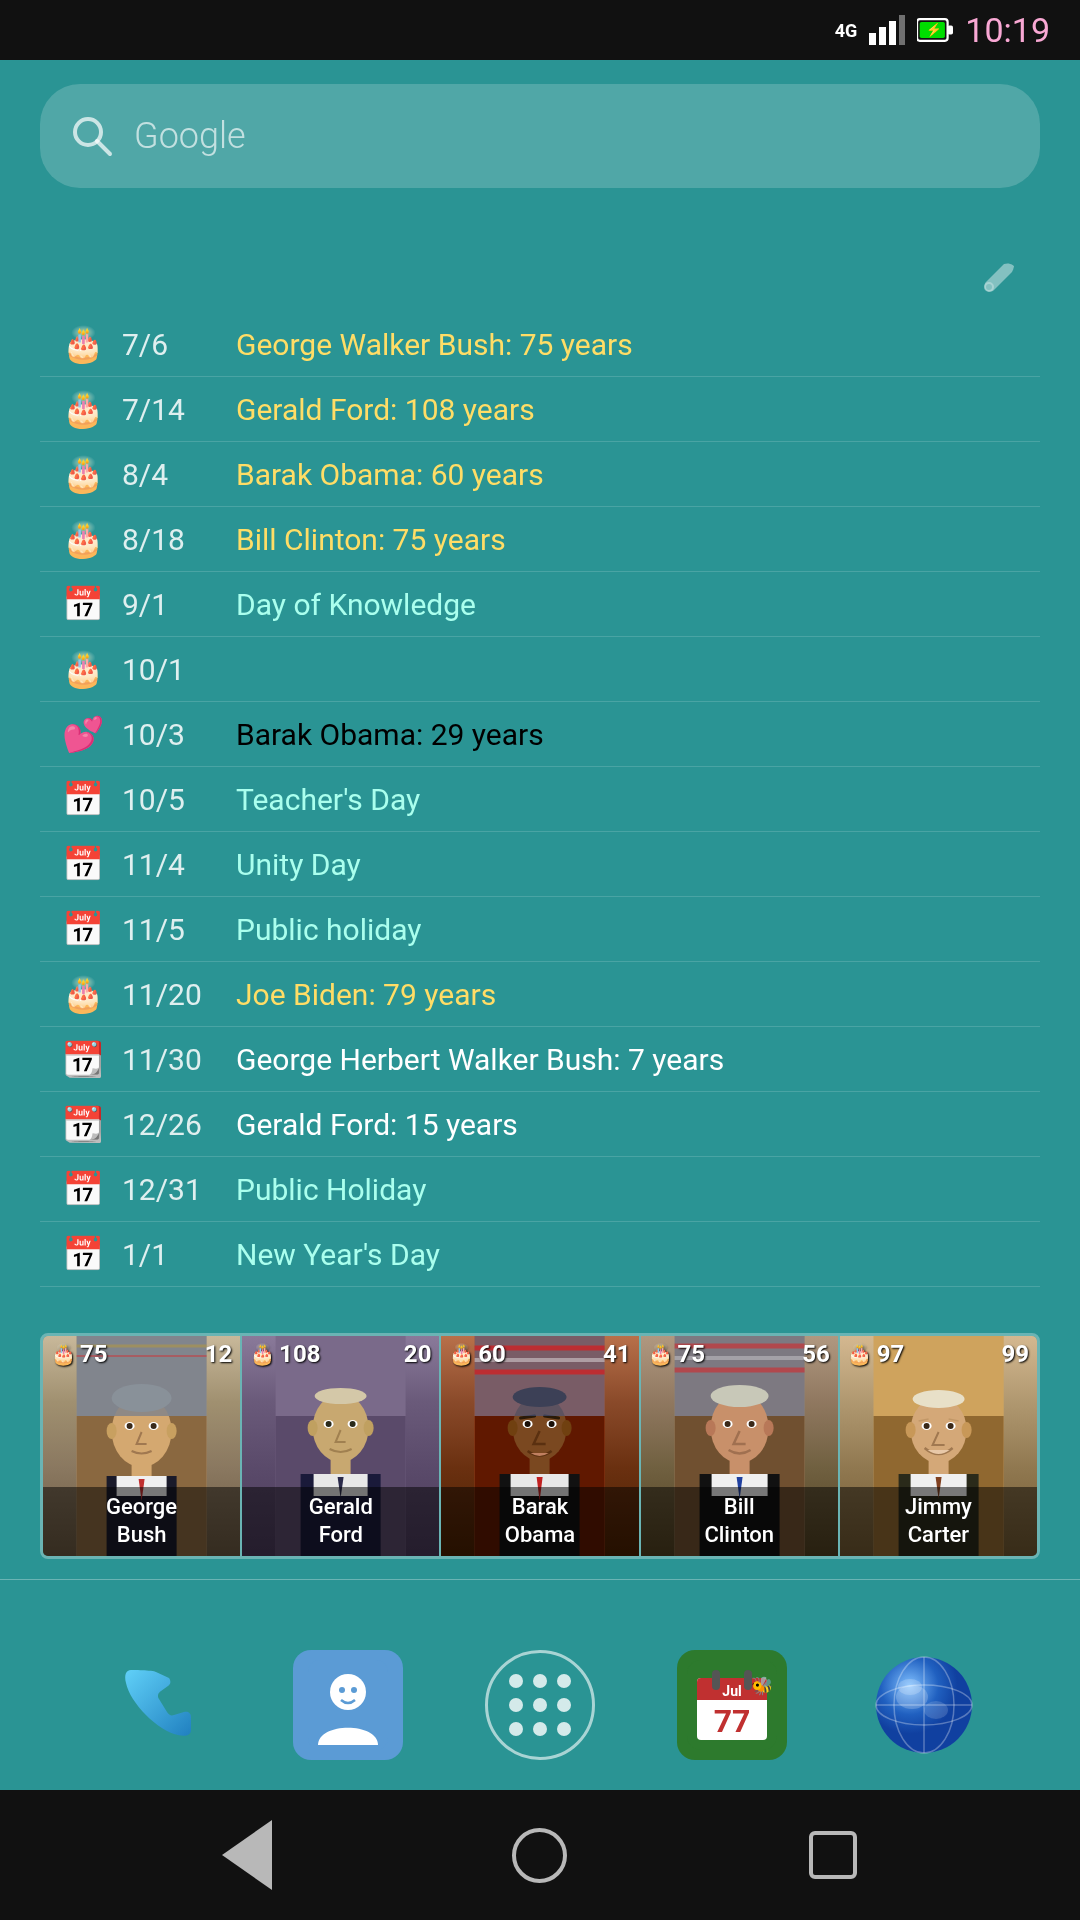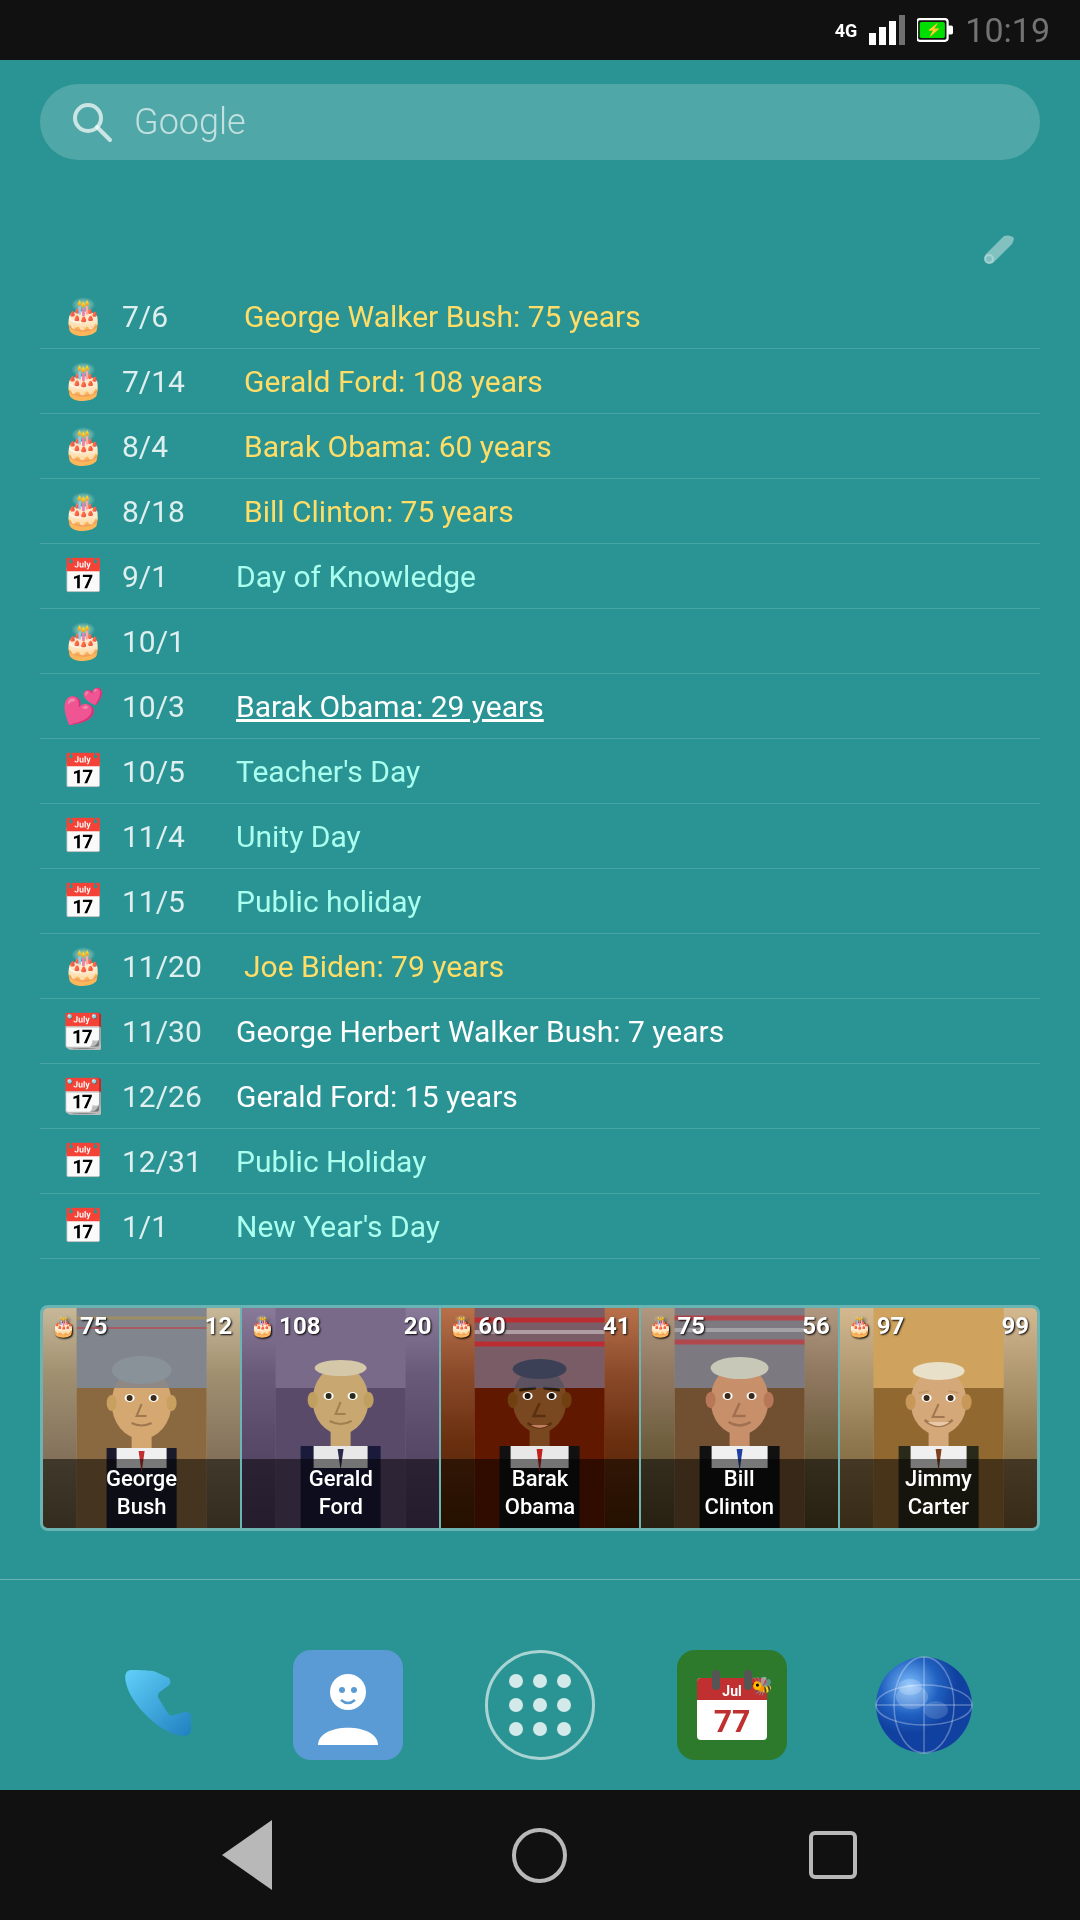--- a/index.html
+++ b/index.html
@@ -22,21 +22,21 @@
       justify-content: flex-end;
       padding: 0 30px;
       gap: 16px;
     }
     .status-bar-icons {
       display: flex;
       align-items: center;
       gap: 12px;
     }
     .status-time {
-      color: #737373;
+      color: #f9a8d4;
       font-size: 34px;
       font-weight: 400;
     }
     .signal-icon {
       width: 36px;
       height: 30px;
     }
     .battery-icon {
       width: 36px;
       height: 28px;
@@ -47,21 +47,21 @@
       font-weight: bold;
     }
 
     
     .search-bar-container {
       padding: 24px 40px 0 40px;
     }
     .search-bar {
       background: rgba(255,255,255,0.18);
       border-radius: 40px;
-      height: 76px;
+      height: 104px;
       display: flex;
       align-items: center;
       padding: 0 30px;
       gap: 20px;
     }
     .search-icon-svg {
       width: 44px;
       height: 44px;
       flex-shrink: 0;
     }
@@ -113,28 +113,26 @@
       flex-shrink: 0;
       min-width: 100px;
     }
     .event-label {
       color: white;
       font-size: 30px;
       font-weight: 400;
     }
     .event-label.birthday {
       color: #ffdd66;
-      margin-left: 8px;
     }
     .event-label.holiday {
       color: #aaffee;
     }
     .event-label.anniversary {
-      color: #ffffff;
-      text-decoration: underline;
+      color: #000000;
     }
 
     
     .presidents-strip {
       display: flex;
       margin: 36px 40px 0 40px;
       border: 3px solid rgba(255,255,255,0.3);
       border-radius: 8px;
       overflow: hidden;
     }

